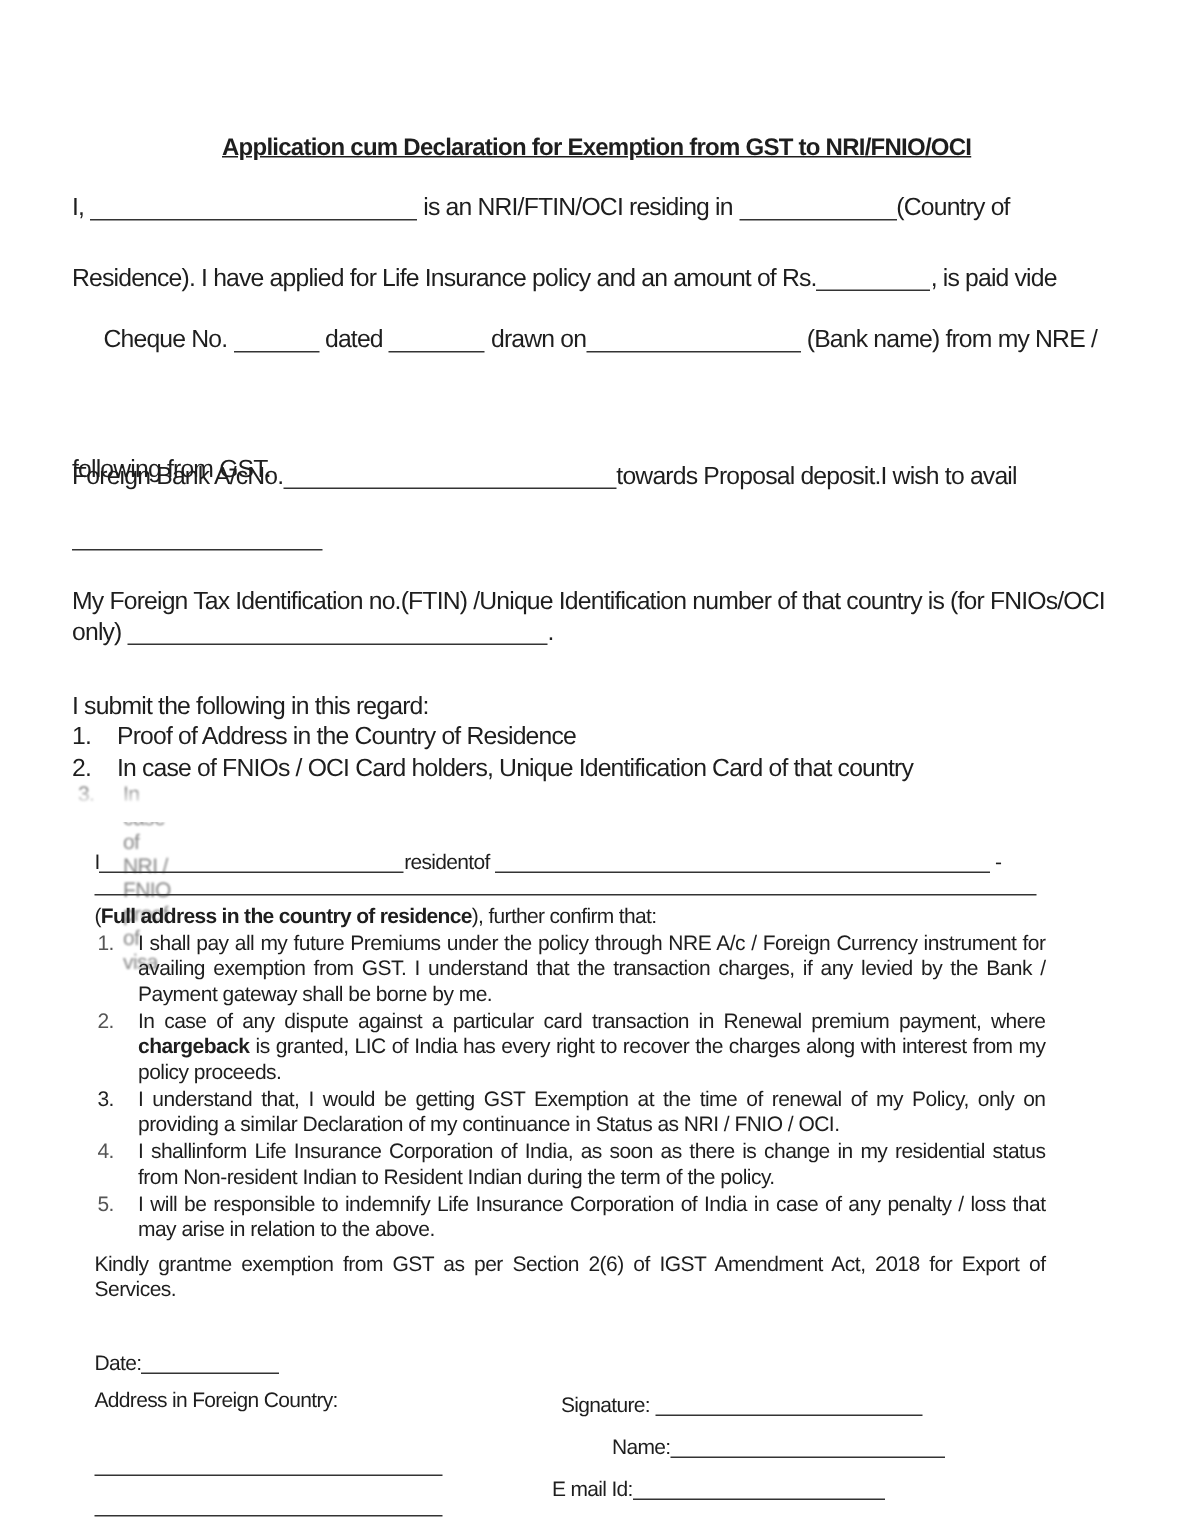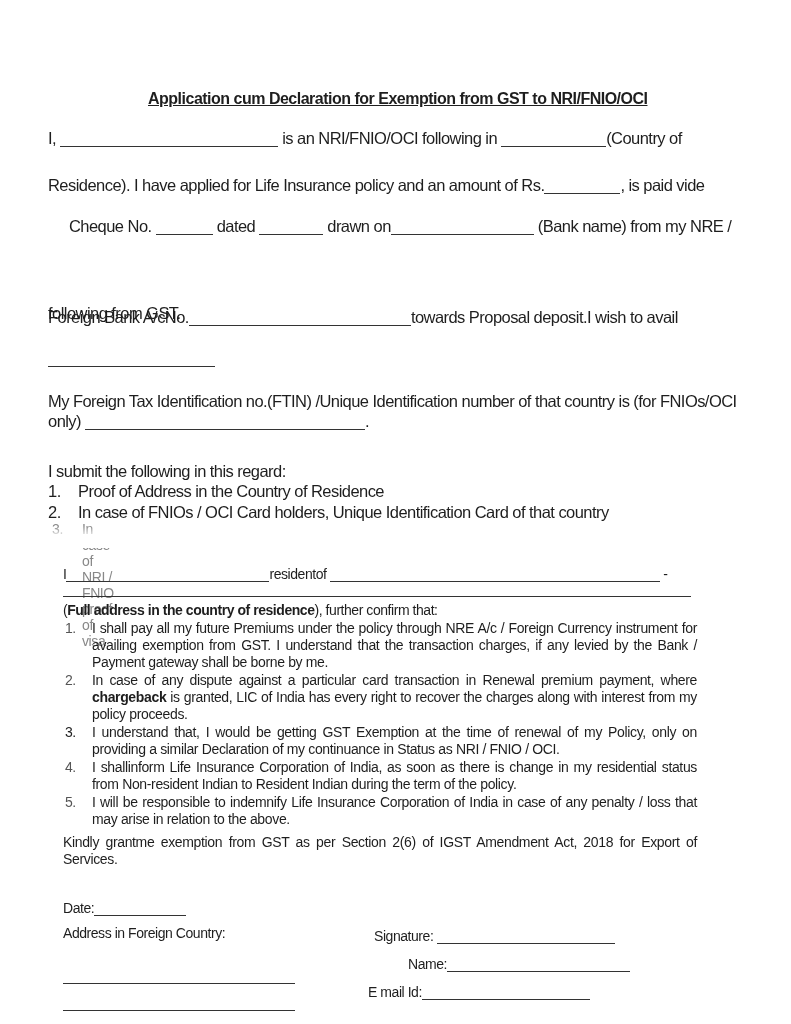--- a/index.html
+++ b/index.html
@@ -20,21 +20,21 @@
   .ghost { position: absolute; left: 52px; top: 521px; font-size: 14px; color: #888; letter-spacing: -0.4px; filter: blur(0.7px); }
 </style>
 </head>
 <body>
 
 <div class="abs title">Application cum Declaration for Exemption from GST to NRI/FNIO/OCI</div>
 
 <div class="abs t1" style="left:48px; top:129px;">
   <span>I,</span>
   <span class="blank" style="width:218px;"></span>
-  <span>is an NRI/FNIO/OCI following in</span>
+  <span>is an NRI/FTIN/OCI residing in</span>
   <span class="blank" style="width:105px;"></span><span>(Country of</span>
 </div>
 
 <div class="abs t1" style="left:48px; top:176px;">
   <span>Residence). I have applied for Life Insurance policy and an amount of Rs.</span><span class="blank" style="width:76px;"></span><span>, is paid vide</span>
 </div>
 
 <div class="abs t1" style="left:48px; top:217px;margin-left:21px;">
   <span>Cheque No.</span>
   <span class="blank" style="width:57px;"></span>

